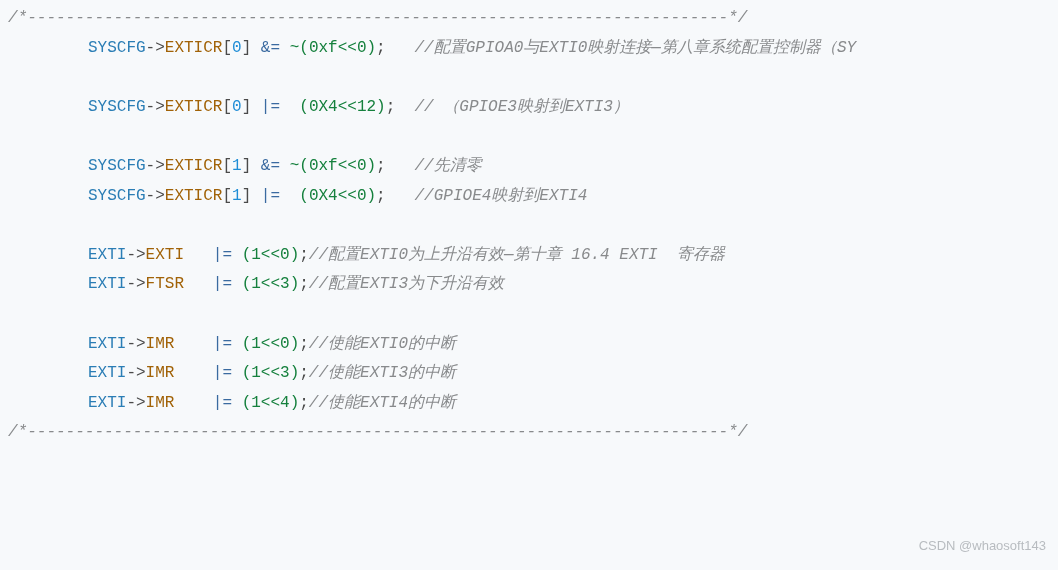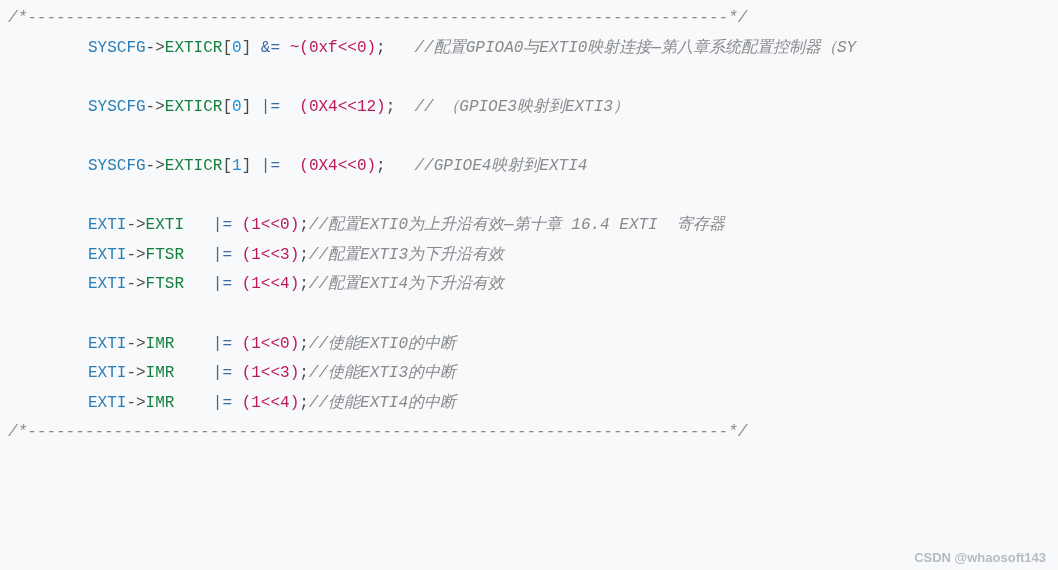--- a/index.html
+++ b/index.html
@@ -19,64 +19,63 @@
     .code-container {
       font-family: Consolas, "Courier New", monospace;
     }
     .line {
       white-space: pre;
       min-height: 1.8em;
     }
     .comment { color: #888a8c; font-style: italic; }
     .struct { color: #2a7db5; text-align: right; }
     .op-arrow { color: #4a4a4a; }
-    .member { color: #15803d; }
+    .member { color: #a16207; }
     .bracket { color: #4a4a4a; }
     .num { color: #1f8dd6; }
     .assign { color: #3a6aa0; }
-    .paren { color: #be185d; }
+    .paren { color: #15803d; }
     .semi { color: #4a4a4a; }
     .indent { display: inline-block; width: 80px; }
     .watermark {
       position: absolute;
-      bottom: 0;
+      bottom: 12px;
       right: 12px;
       font-size: 13px;
       color: #b8bcc0;
       font-family: Arial, sans-serif;
       font-style: normal;
-      font-weight: bold;
     }
   </style>
 </head>
 <body>
 
 <div class="code-container">
 
   <div class="line"><span class="comment">/*-------------------------------------------------------------------------*/</span></div>
 
   <div class="line"><span class="indent"></span><span class="struct">SYSCFG</span><span class="op-arrow">-&gt;</span><span class="member">EXTICR</span><span class="bracket">[</span><span class="num">0</span><span class="bracket">]</span> <span class="assign">&amp;=</span> <span class="paren">~(0xf&lt;&lt;0)</span><span class="semi">;</span>   <span class="comment">//配置GPIOA0与EXTI0映射连接—第八章系统配置控制器（SY</span></div>
 
   <div class="line">&nbsp;</div>
 
 
   <div class="line"><span class="indent"></span><span class="struct">SYSCFG</span><span class="op-arrow">-&gt;</span><span class="member">EXTICR</span><span class="bracket">[</span><span class="num">0</span><span class="bracket">]</span> <span class="assign">|=</span> <span class="paren"> (0X4&lt;&lt;12)</span><span class="semi">;</span>  <span class="comment">// （GPIOE3映射到EXTI3）</span></div>
 
   <div class="line">&nbsp;</div>
 
+  <div class="line"><span class="indent"></span><span class="struct">SYSCFG</span><span class="op-arrow">-&gt;</span><span class="member">EXTICR</span><span class="bracket">[</span><span class="num">1</span><span class="bracket">]</span> <span class="assign">&amp;=</span> <span class="paren">~(0xf&lt;&lt;0)</span><span class="semi">;</span>   <span class="comment">//先清零</span></div>
 
   <div class="line"><span class="indent"></span><span class="struct">SYSCFG</span><span class="op-arrow">-&gt;</span><span class="member">EXTICR</span><span class="bracket">[</span><span class="num">1</span><span class="bracket">]</span> <span class="assign">|=</span> <span class="paren"> (0X4&lt;&lt;0)</span><span class="semi">;</span>   <span class="comment">//GPIOE4映射到EXTI4</span></div>
 
   <div class="line">&nbsp;</div>
 
   <div class="line"><span class="indent"></span><span class="struct">EXTI</span><span class="op-arrow">-&gt;</span><span class="member">EXTI</span>   <span class="assign">|=</span> <span class="paren">(1&lt;&lt;0)</span><span class="semi">;</span><span class="comment">//配置EXTI0为上升沿有效—第十章 16.4 EXTI  寄存器</span></div>
 
   <div class="line"><span class="indent"></span><span class="struct">EXTI</span><span class="op-arrow">-&gt;</span><span class="member">FTSR</span>   <span class="assign">|=</span> <span class="paren">(1&lt;&lt;3)</span><span class="semi">;</span><span class="comment">//配置EXTI3为下升沿有效</span></div>
 
-  <div class="line"><span class="indent"></span><span class="struct">EXTI</span><span class="op-arrow">-&gt;</span><span class="member">FTSR</span>   <span class="assign">|=</span> <span class="paren">(1&lt;&lt;4)</span><span class="semi">;</span><span class="comment">//配置EXTI4为下升沿有效</span></div>
 
   <div class="line">&nbsp;</div>
 
   <div class="line"><span class="indent"></span><span class="struct">EXTI</span><span class="op-arrow">-&gt;</span><span class="member">IMR</span>    <span class="assign">|=</span> <span class="paren">(1&lt;&lt;0)</span><span class="semi">;</span><span class="comment">//使能EXTI0的中断</span></div>
 
   <div class="line"><span class="indent"></span><span class="struct">EXTI</span><span class="op-arrow">-&gt;</span><span class="member">IMR</span>    <span class="assign">|=</span> <span class="paren">(1&lt;&lt;3)</span><span class="semi">;</span><span class="comment">//使能EXTI3的中断</span></div>
 
   <div class="line"><span class="indent"></span><span class="struct">EXTI</span><span class="op-arrow">-&gt;</span><span class="member">IMR</span>    <span class="assign">|=</span> <span class="paren">(1&lt;&lt;4)</span><span class="semi">;</span><span class="comment">//使能EXTI4的中断</span></div>
 
   <div class="line"><span class="comment">/*-------------------------------------------------------------------------*/</span></div>

